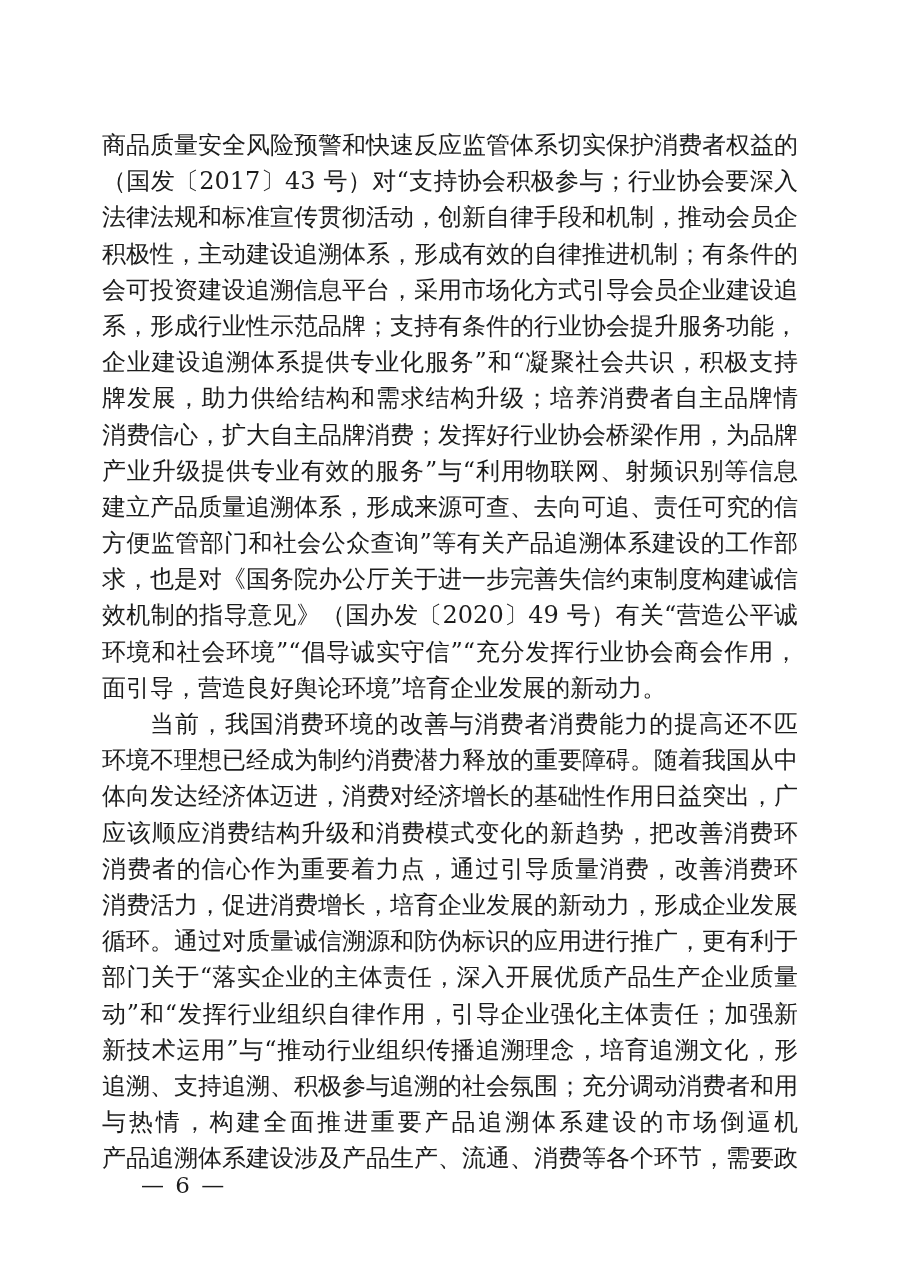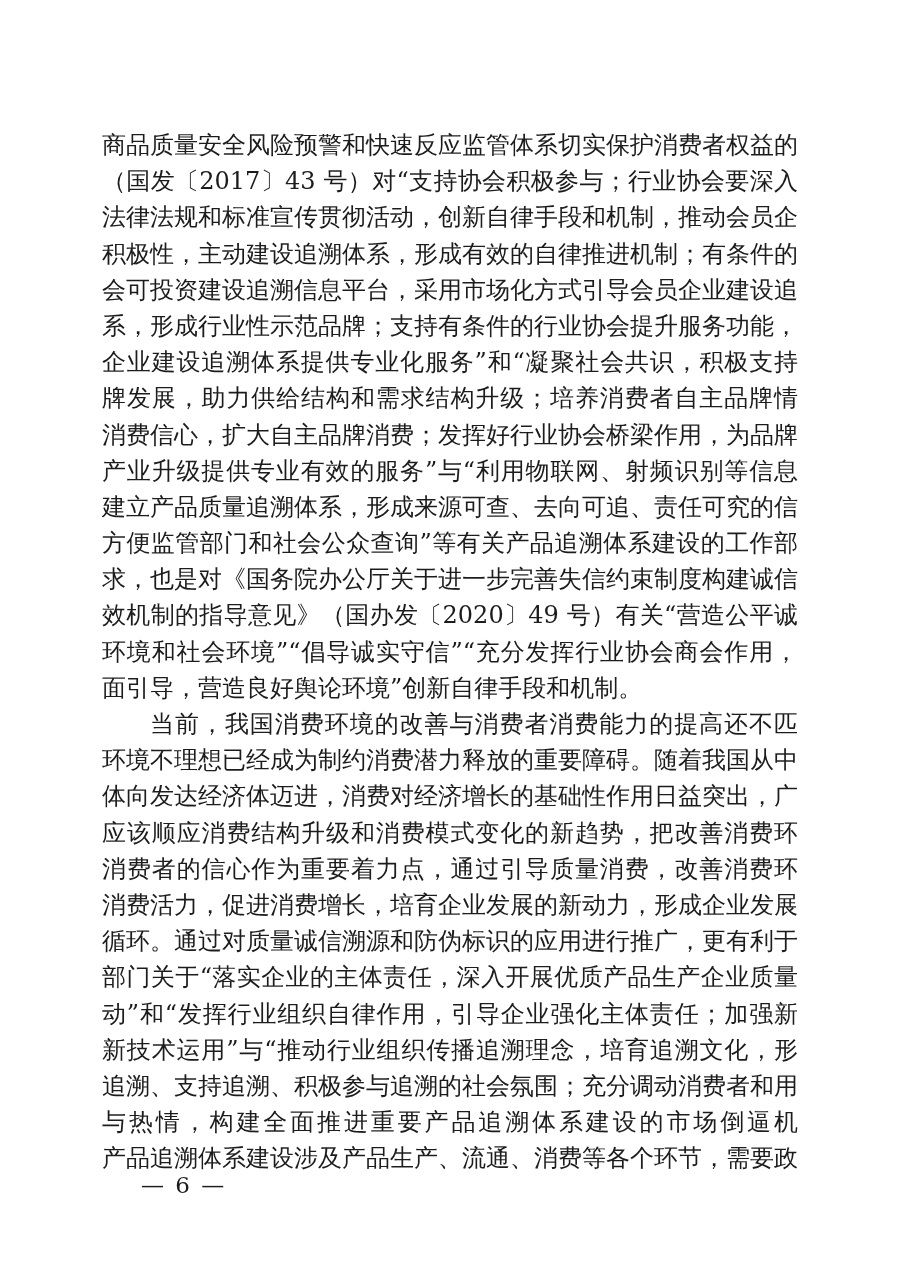--- a/index.html
+++ b/index.html
@@ -72,21 +72,21 @@
         <div class="line">系，形成行业性示范品牌；支持有条件的行业协会提升服务功能，为会员</div>
         <div class="line">企业建设追溯体系提供专业化服务”和“凝聚社会共识，积极支持自主品</div>
         <div class="line">牌发展，助力供给结构和需求结构升级；培养消费者自主品牌情感，树立</div>
         <div class="line">消费信心，扩大自主品牌消费；发挥好行业协会桥梁作用，为品牌建设和</div>
         <div class="line">产业升级提供专业有效的服务”与“利用物联网、射频识别等信息技术，</div>
         <div class="line">建立产品质量追溯体系，形成来源可查、去向可追、责任可究的信息链条，</div>
         <div class="line">方便监管部门和社会公众查询”等有关产品追溯体系建设的工作部署要</div>
         <div class="line">求，也是对《国务院办公厅关于进一步完善失信约束制度构建诚信建设长</div>
         <div class="line">效机制的指导意见》（国办发〔2020〕49 号）有关“营造公平诚信的市场</div>
         <div class="line">环境和社会环境”“倡导诚实守信”“充分发挥行业协会商会作用，强化正</div>
-        <div class="line no-justify">面引导，营造良好舆论环境”创新自律手段和机制。</div>
+        <div class="line no-justify">面引导，营造良好舆论环境”培育企业发展的新动力。</div>
       </div>
       <div class="paragraph">
         <div class="line indent">当前，我国消费环境的改善与消费者消费能力的提高还不匹配，消费</div>
         <div class="line">环境不理想已经成为制约消费潜力释放的重要障碍。随着我国从中等收入</div>
         <div class="line">体向发达经济体迈进，消费对经济增长的基础性作用日益突出，广大企业</div>
         <div class="line">应该顺应消费结构升级和消费模式变化的新趋势，把改善消费环境、增强</div>
         <div class="line">消费者的信心作为重要着力点，通过引导质量消费，改善消费环境，释放</div>
         <div class="line">消费活力，促进消费增长，培育企业发展的新动力，形成企业发展的良性</div>
         <div class="line">循环。通过对质量诚信溯源和防伪标识的应用进行推广，更有利于对主管</div>
         <div class="line">部门关于“落实企业的主体责任，深入开展优质产品生产企业质量承诺活</div>

